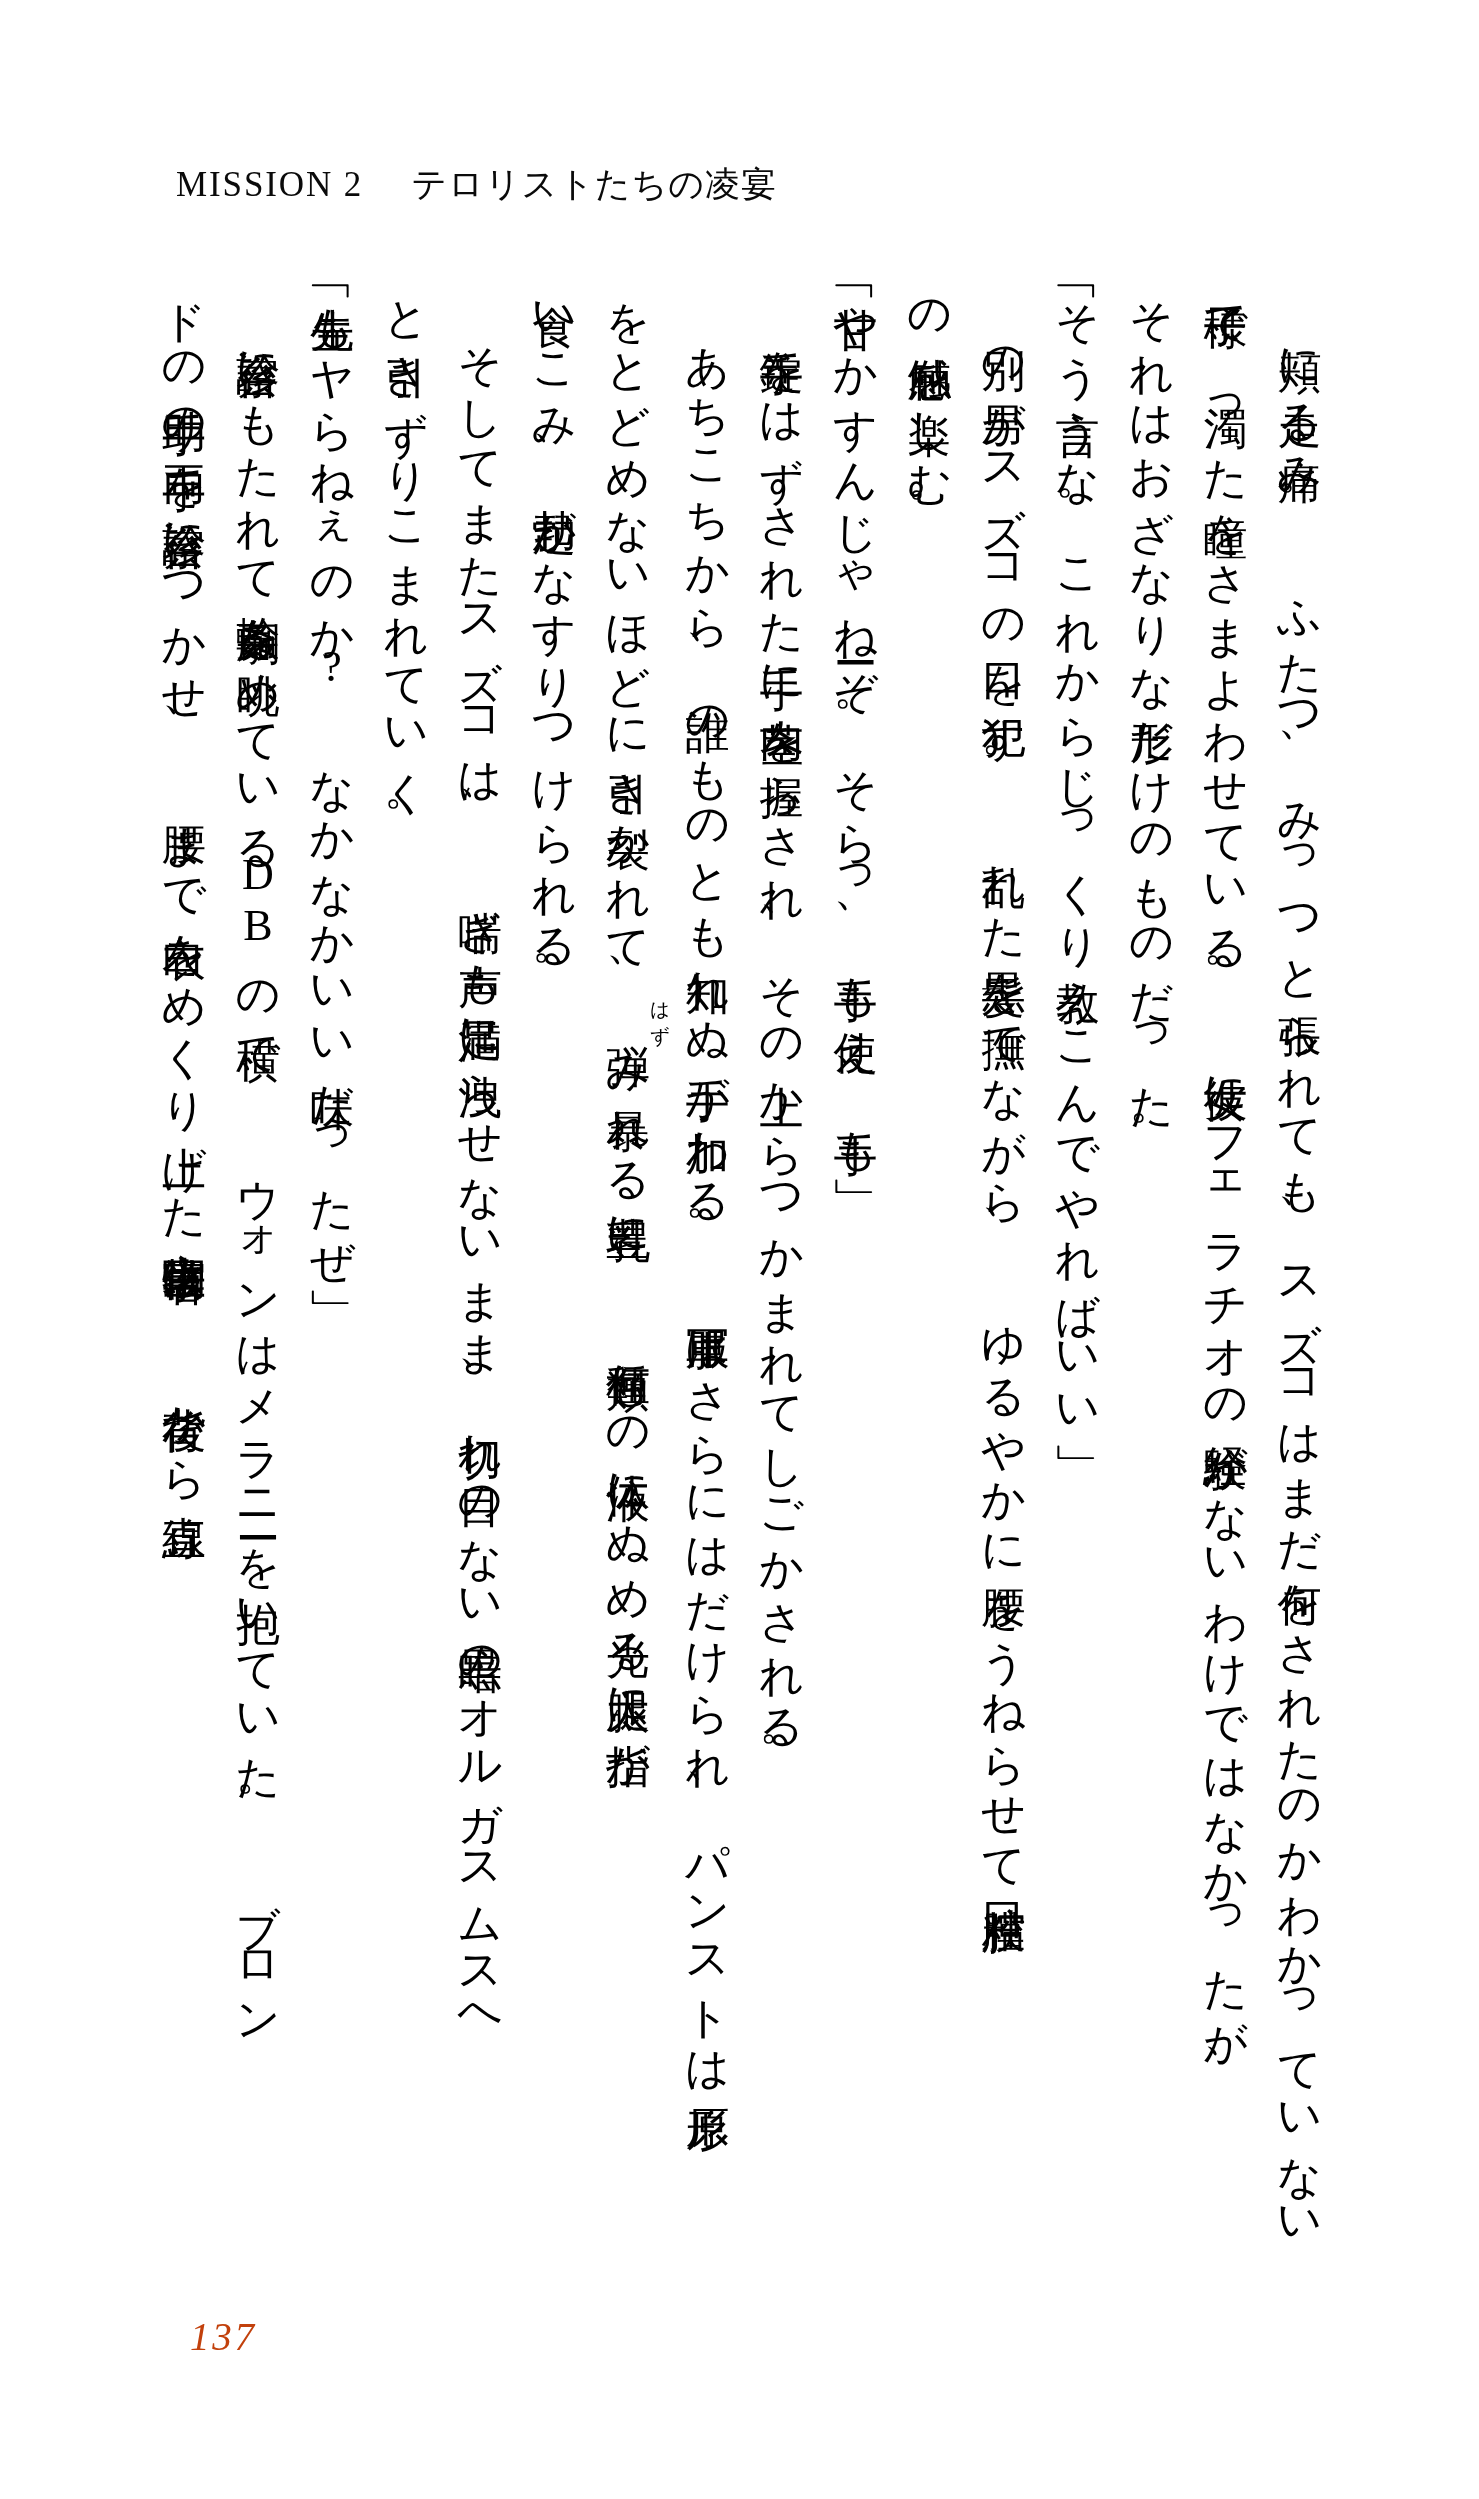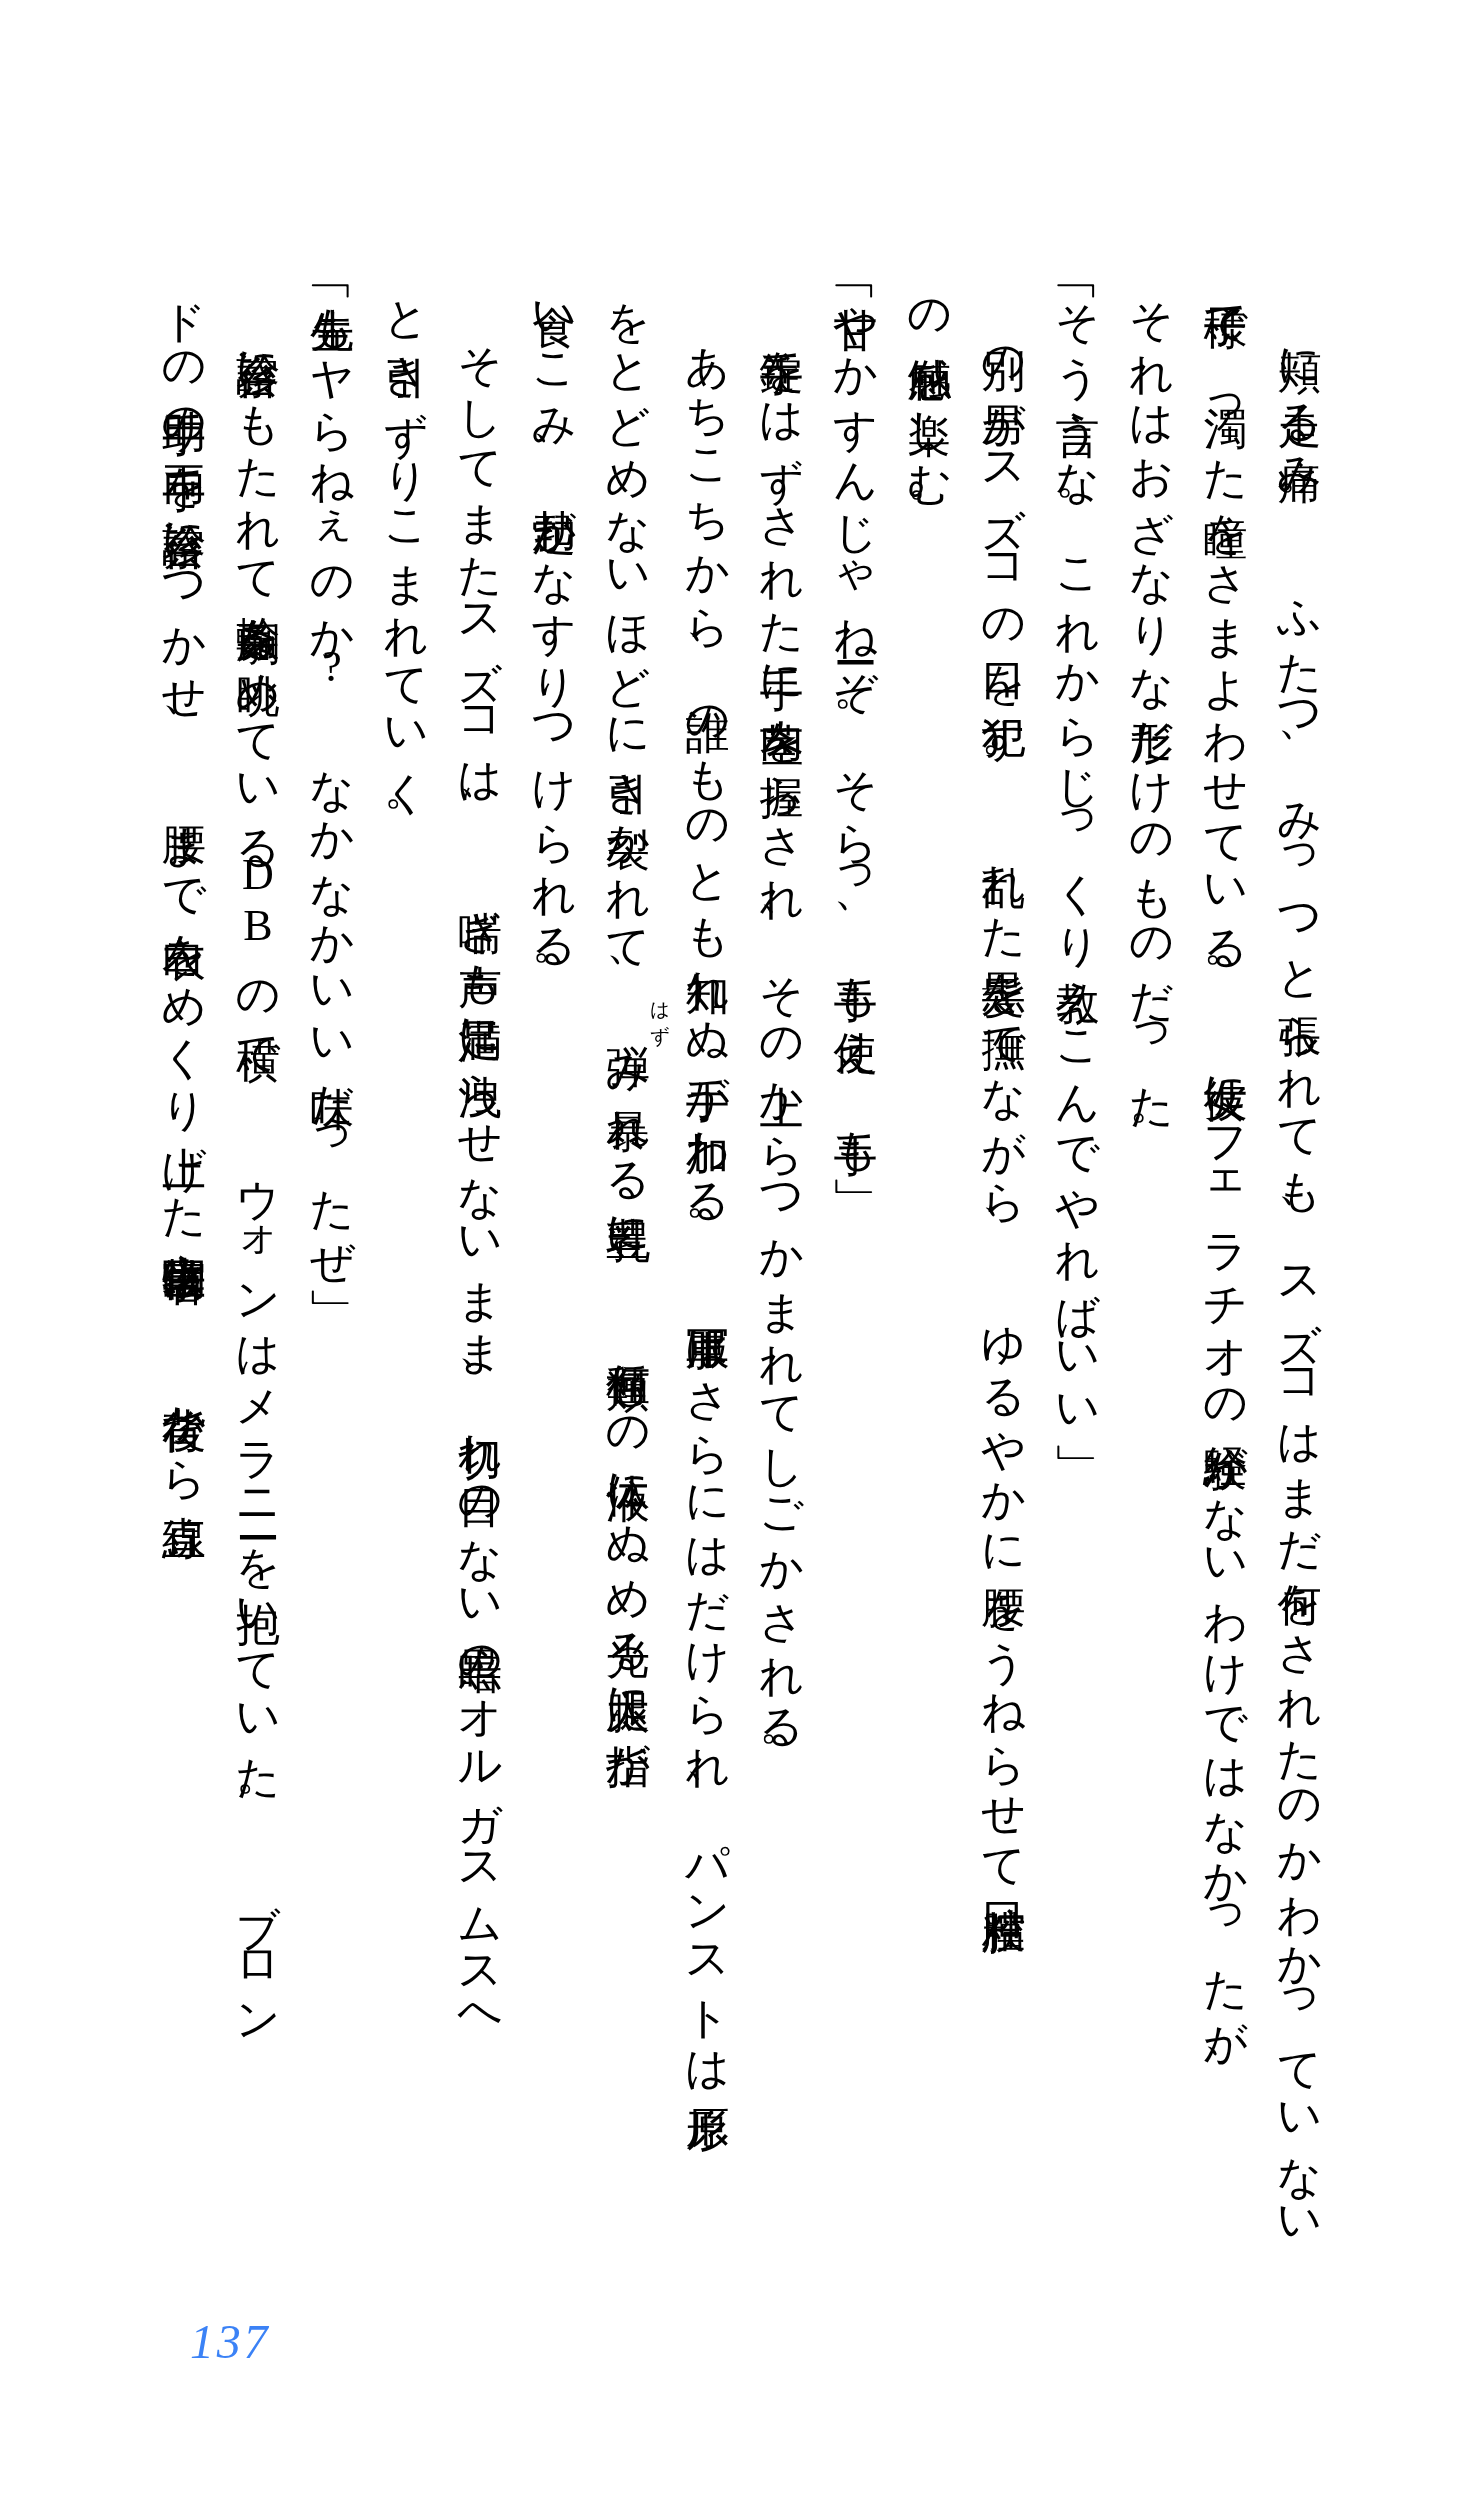--- a/index.html
+++ b/index.html
@@ -61,32 +61,35 @@
   }
   ruby rt {
     font-size: 19.4px;
     letter-spacing: 0;
   }
   
   .page-number {
     position: absolute;
     left: 190px;
     top: 2314px;
-    font-size: 48px;
+    font-size: 39px;
     font-style: italic;
     letter-spacing: 2.8px;
-    color: #3b82f6;
+    color: #c2410c;
     font-family: Liberation Serif, serif;
   }
 </style>
 </head>
 <body>
 
 <div class="page">
 
+  <div class="running-header">
+    <span class="chapter">MISSION 2</span><span class="chapter-title">テロリストたちの凌宴</span>
+  </div>
 
   <div class="text-block">
       <p class="line indent">頬に走る痛み。　ふたつ、みっつと張られても、スズコはまだ何をされたのかわかっていない</p>
       <p class="line">様子で、濁った瞳をさまよわせている。　彼女にフェラチオの経験がないわけではなかったが、</p>
       <p class="line">それはおざなりな形だけのものだった。</p>
       <p class="line">「そう言うな。これからじっくり教えこんでやればいい」</p>
       <p class="line indent">別の男がスズコの口を犯す。　乱れた黒髪を撫でながら、　ゆるやかに腰をうねらせて口腔粘膜</p>
       <p class="line">の感触を楽しむ。</p>
       <p class="line">「甘やかすんじゃねーぞ。そらっ、手も使え、手も」</p>
       <p class="line indent">手錠をはずされた手に肉茎を握らされ、その上からつかまれてしごかされる。</p>

